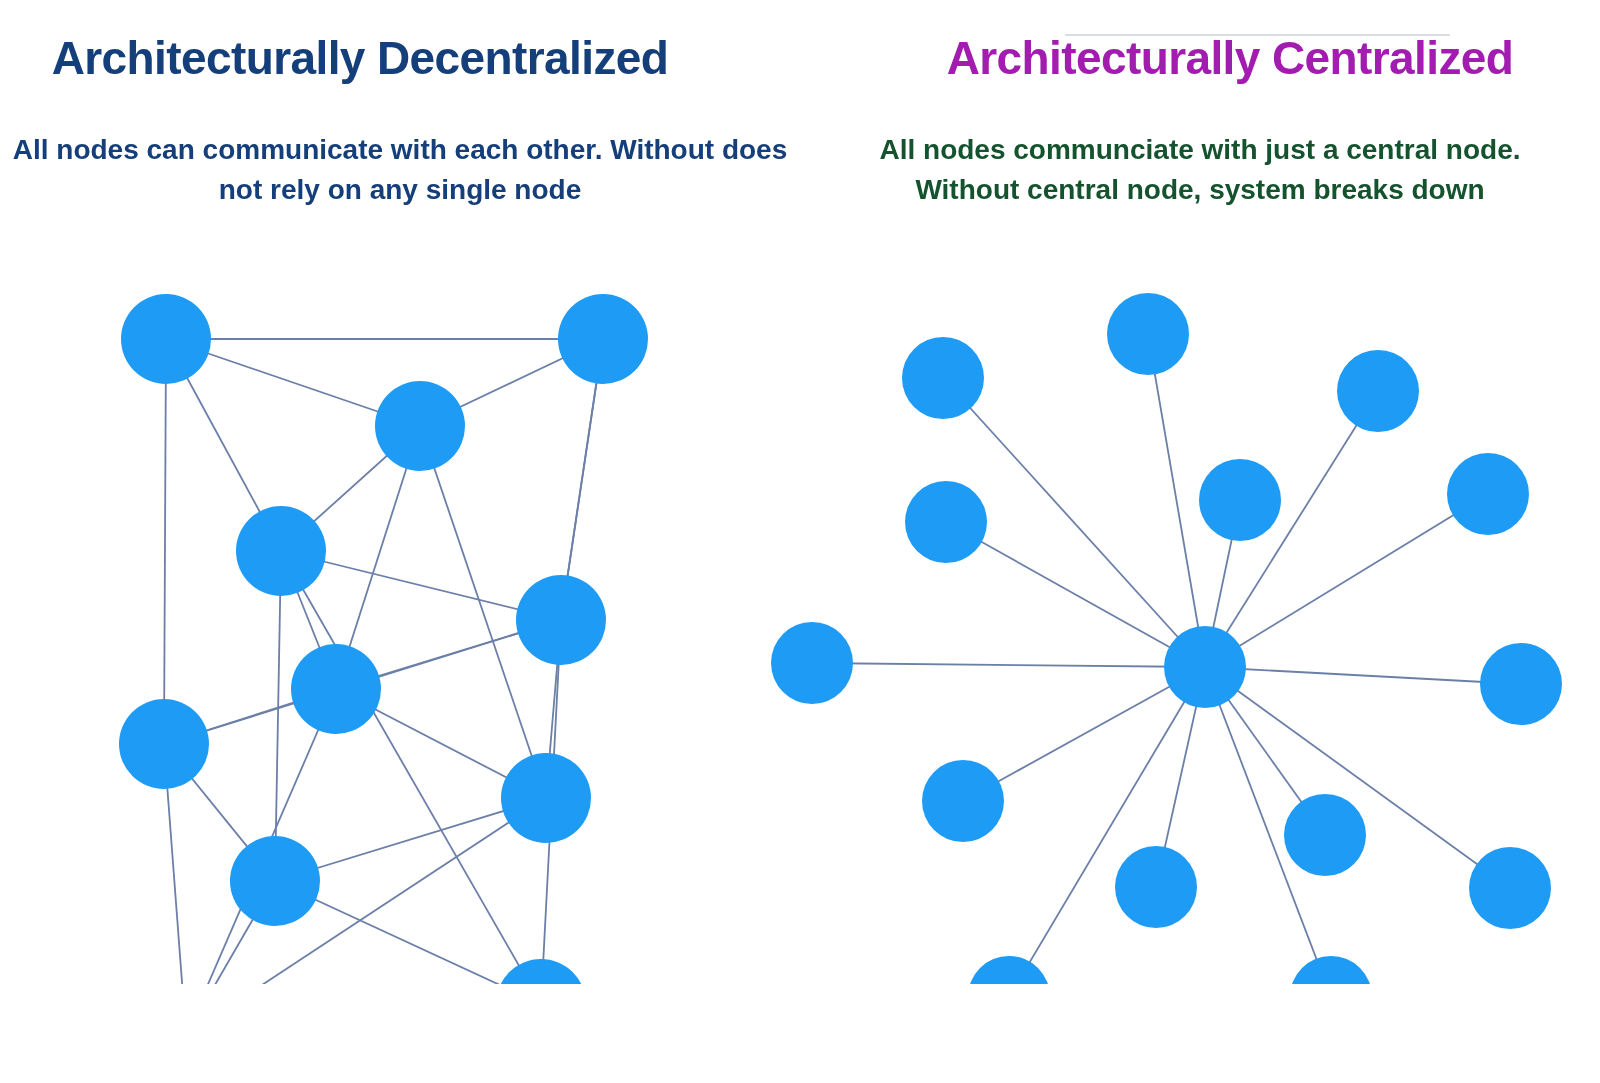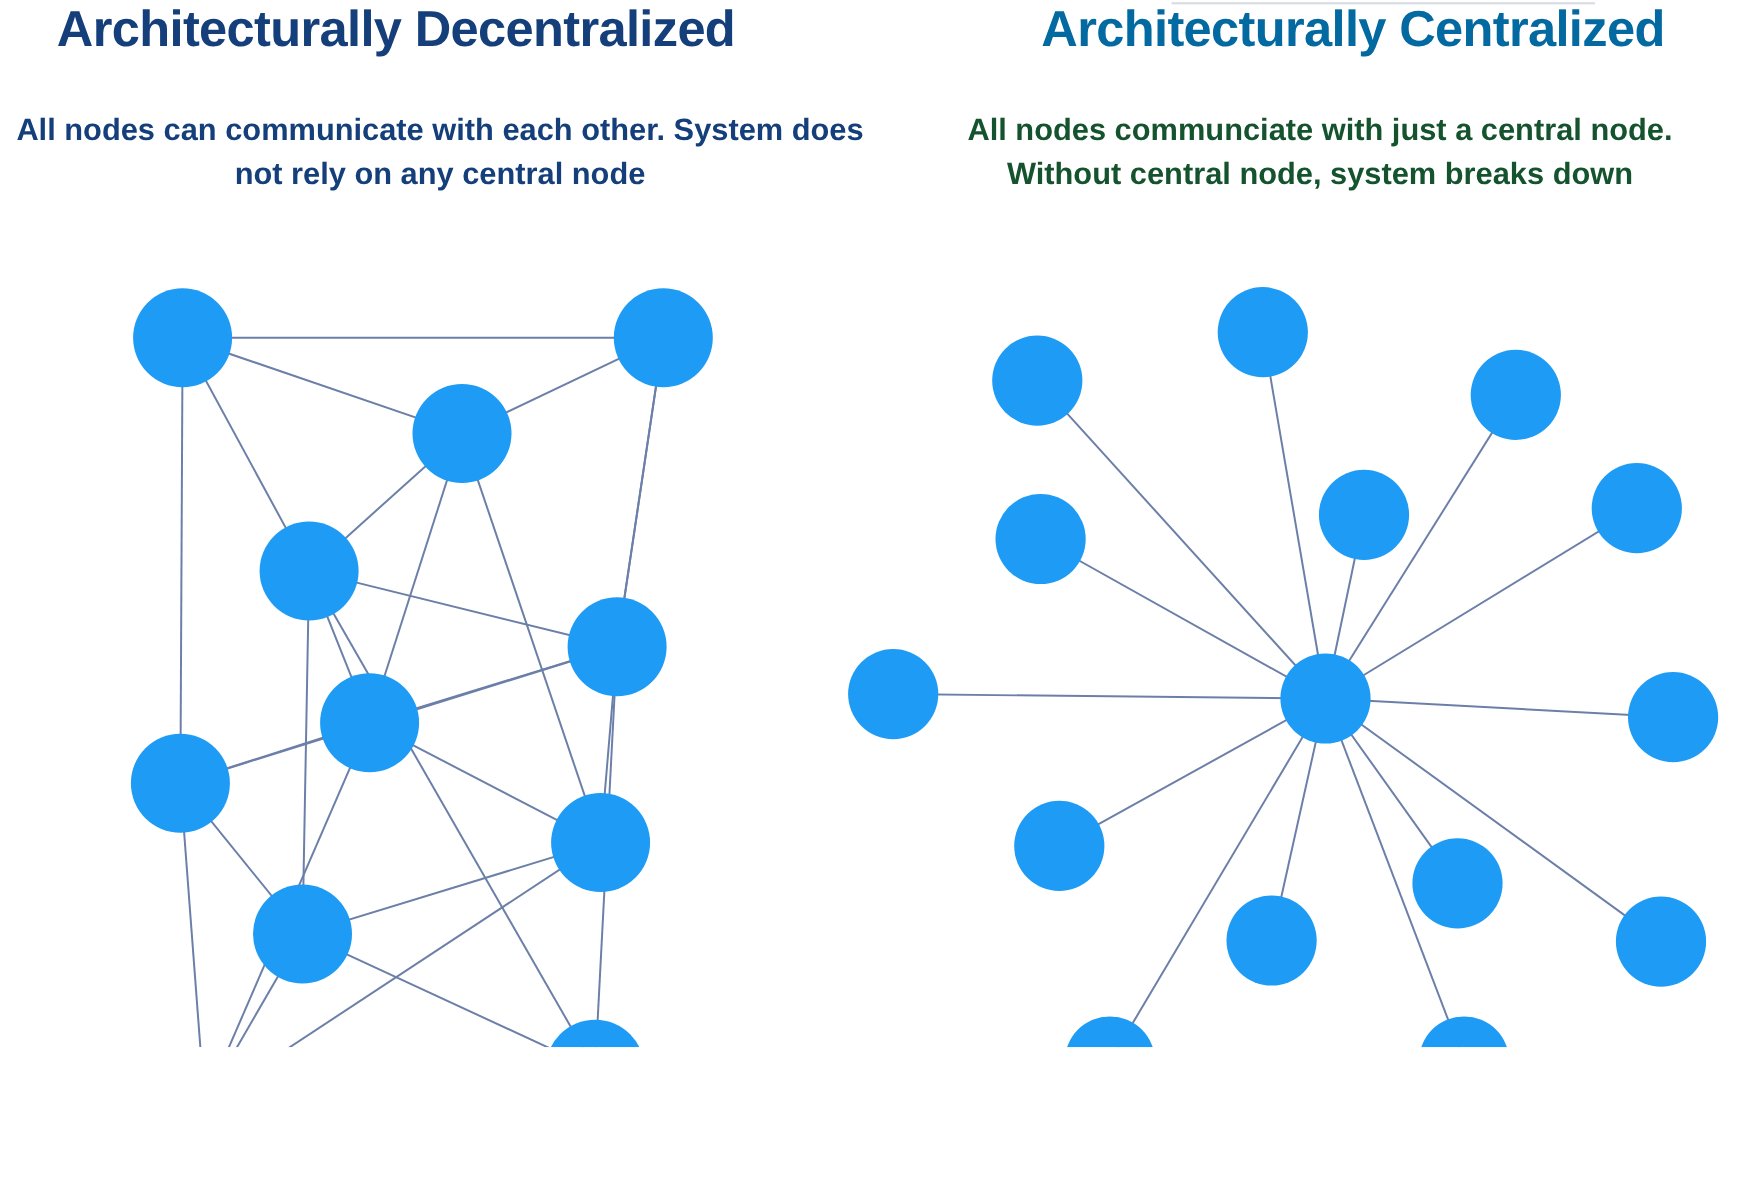--- a/index.html
+++ b/index.html
@@ -11,20 +11,21 @@
   body {
     font-family: "Liberation Sans", sans-serif;
     -webkit-font-smoothing: antialiased;
   }
   #page {
     position: relative;
     width: 1600px;
     height: 952px;
     background: #ffffff;
     overflow: hidden;
+    margin-top: 32px;
   }
   
   .top-artifact {
     position: absolute;
     left: 1065px;
     top: 2px;
     width: 385px;
     height: 2px;
     background: #d9dde3;
   }
@@ -78,25 +79,25 @@
 </style>
 </head>
 <body>
 
 <div id="page" style="background: rgb(255, 255, 255);">
 
   <div class="top-artifact" style="background: rgb(217, 221, 227);"></div>
 
   <div class="panel panel-left">
     <div class="panel-title" style="color: rgb(21, 63, 122);">Architecturally Decentralized</div>
-    <div class="panel-subtitle" style="color: rgb(21, 63, 122);">All nodes can communicate with each other. System does not rely on any central node</div>
+    <div class="panel-subtitle" style="color: rgb(21, 63, 122);">All nodes can communicate with each other. Without does not rely on any single node</div>
   </div>
 
   <div class="panel panel-right">
-    <div class="panel-title" style="color: #0369a1;">Architecturally Centralized</div>
+    <div class="panel-title" style="color: #a21caf;">Architecturally Centralized</div>
     <div class="panel-subtitle" style="color: #14532d;">All nodes communciate with just a central node. Without central node, system breaks down</div>
   </div>
 
   <svg class="graph-svg" viewBox="0 0 1600 1083">
     <g id="g-decentralized-graph">
         <g>
           <line x1="166" y1="307" x2="603" y2="307" stroke="#6b7fa8" stroke-width="1.8" class="graph-edge"></line>
           <line x1="166" y1="307" x2="420" y2="394" stroke="#6b7fa8" stroke-width="1.8" class="graph-edge"></line>
           <line x1="166" y1="307" x2="281" y2="519" stroke="#6b7fa8" stroke-width="1.8" class="graph-edge"></line>
           <line x1="166" y1="307" x2="164" y2="712" stroke="#6b7fa8" stroke-width="1.8" class="graph-edge"></line>

